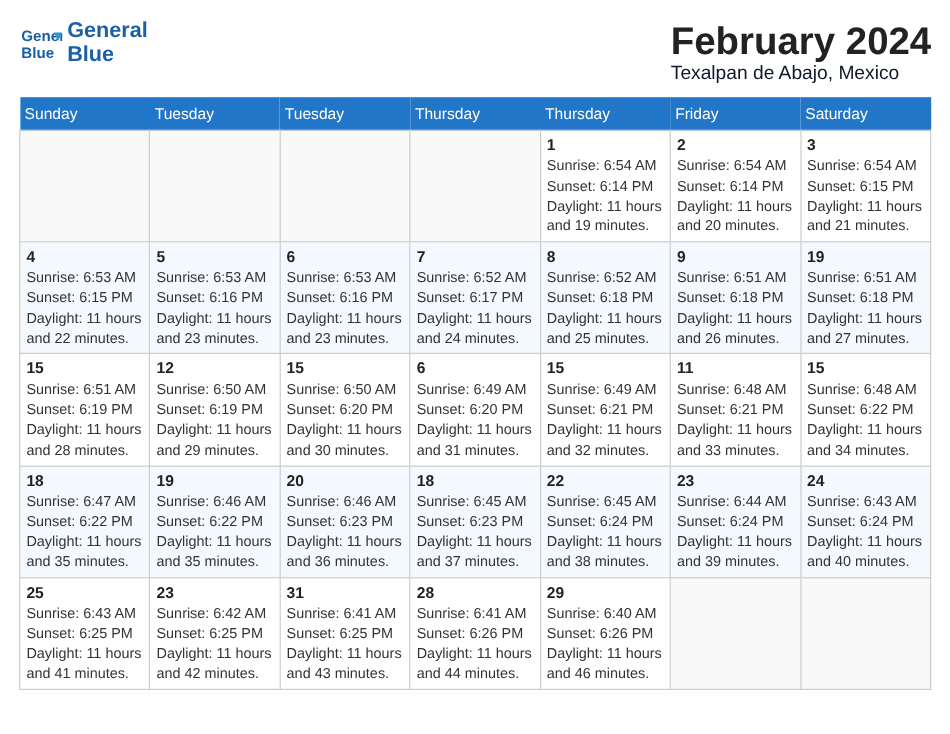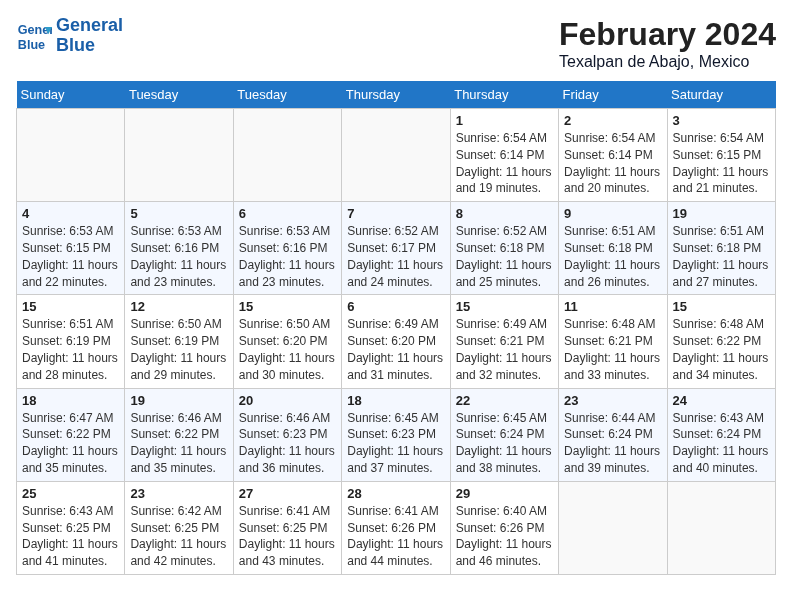--- a/index.html
+++ b/index.html
@@ -233,21 +233,21 @@
       <tr>
         <td>
           <span class="day-number">25</span>
           <div class="day-info">Sunrise: 6:43 AM<br>Sunset: 6:25 PM<br>Daylight: 11 hours and 41 minutes.</div>
         </td>
         <td>
           <span class="day-number">23</span>
           <div class="day-info">Sunrise: 6:42 AM<br>Sunset: 6:25 PM<br>Daylight: 11 hours and 42 minutes.</div>
         </td>
         <td>
-          <span class="day-number">27</span>
+          <span class="day-number">31</span>
           <div class="day-info">Sunrise: 6:41 AM<br>Sunset: 6:25 PM<br>Daylight: 11 hours and 43 minutes.</div>
         </td>
         <td>
           <span class="day-number">28</span>
           <div class="day-info">Sunrise: 6:41 AM<br>Sunset: 6:26 PM<br>Daylight: 11 hours and 44 minutes.</div>
         </td>
         <td>
           <span class="day-number">29</span>
           <div class="day-info">Sunrise: 6:40 AM<br>Sunset: 6:26 PM<br>Daylight: 11 hours and 46 minutes.</div>
         </td>

